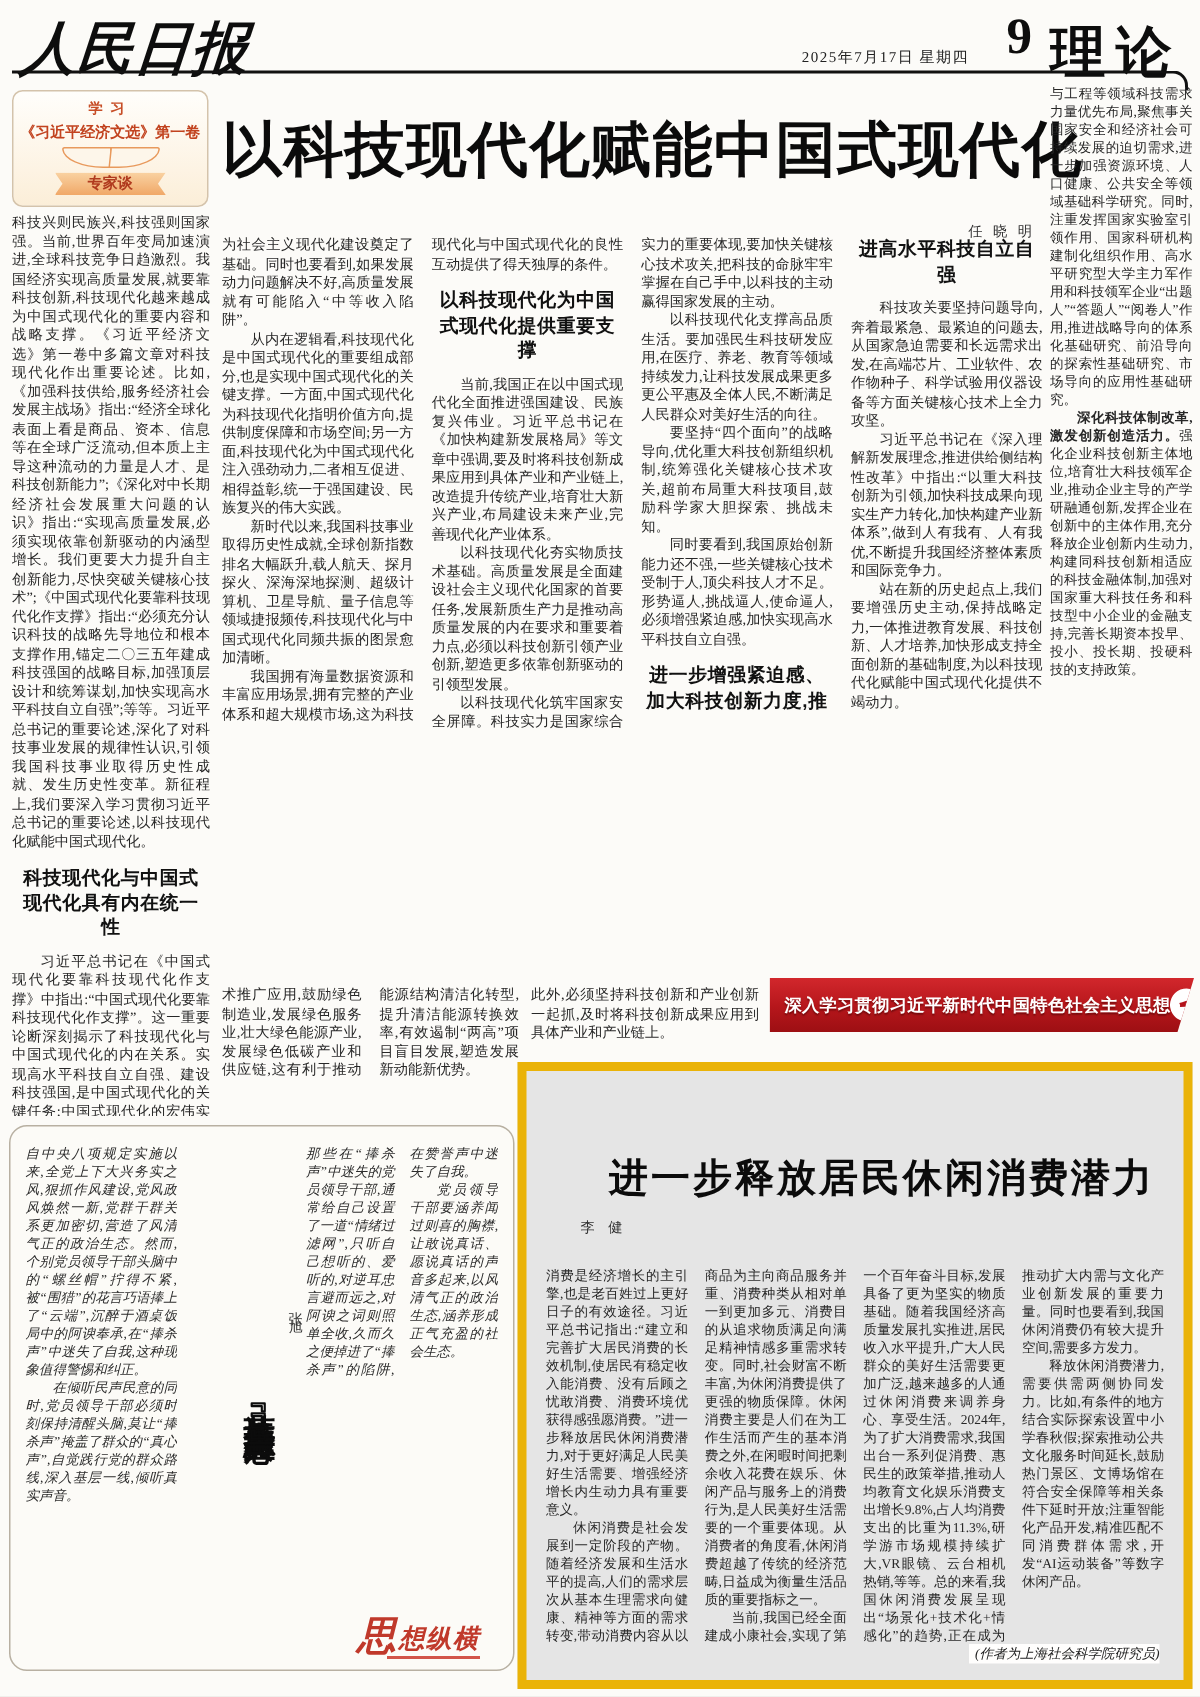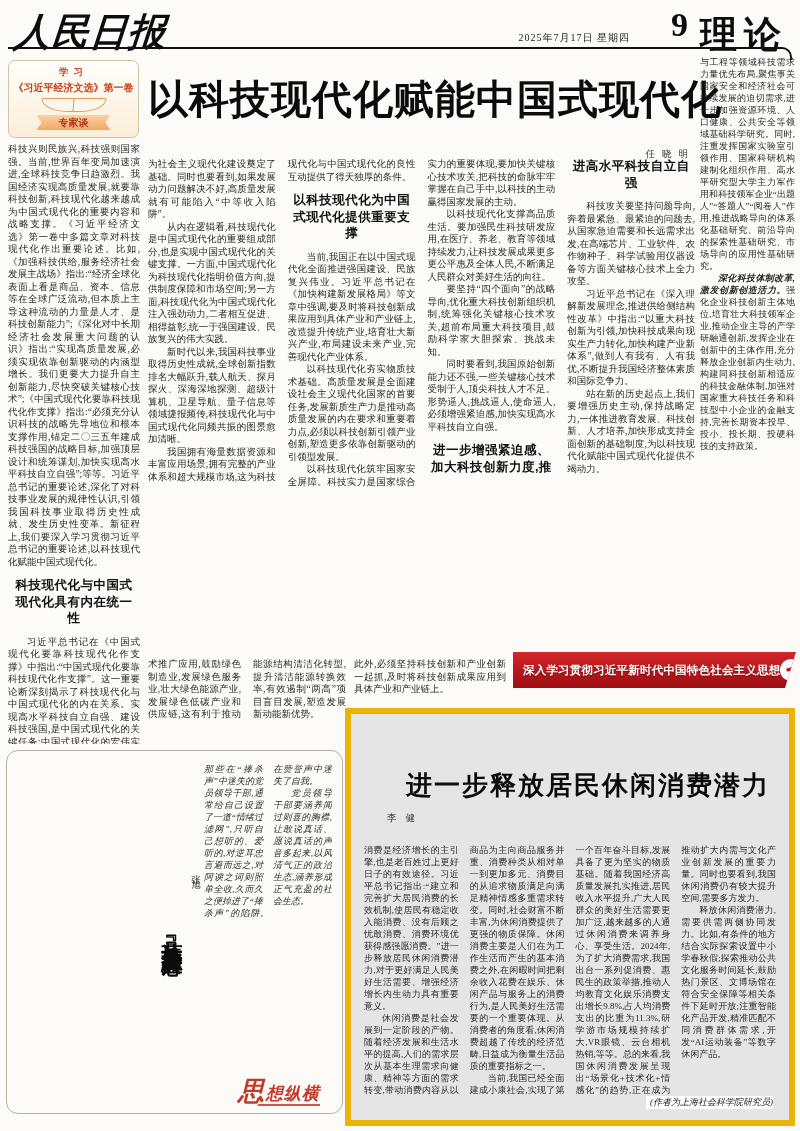--- a/index.html
+++ b/index.html
@@ -9,21 +9,21 @@
     background:#fcfbf8; color:#1c1c1c; overflow:hidden;
     font-family:"Liberation Serif","DejaVu Serif",serif;
   }
   
   .masthead {
     position:absolute; left:14px; top:8px;
     font-family:"DejaVu Serif","Liberation Serif",serif;
     font-size:37px; font-weight:900; font-style:italic;
     transform:skewX(-5deg) scaleY(1.04); letter-spacing:1px; color:#0d0d0d;
   }
-  .head-date { position:absolute; top:31px; right:170px; font-size:10px; letter-spacing:1px; color:#222; }
+  .head-date { position:absolute; top:31px; right:154px; font-size:10px; letter-spacing:1px; color:#222; }
   .head-pageno {
     position:absolute; top:6px; right:112px;
     font-family:"Liberation Serif",serif; font-size:34px; font-weight:700; color:#0d0d0d;
   }
   .head-section {
     position:absolute; top:10px; right:12px;
     font-family:"Liberation Sans","DejaVu Sans",sans-serif;
     font-size:37px; font-weight:900; letter-spacing:7px; color:#0d0d0d;
   }
   .head-rule { position:absolute; left:8px; right:24px; top:47px; border-top:2.5px solid #111; }
@@ -56,21 +56,21 @@
   
   .btxt { font-size:9.5px; line-height:12.5px; text-align:justify; color:#272727; overflow:hidden; }
   .btxt-sm { font-size:9px; line-height:12px; }
   .pp { margin:0; text-indent:2em; }
   .c-p0 { text-indent:0; }
   .c-sub {
     text-indent:0; text-align:center; font-weight:800;
     font-family:"Liberation Sans","DejaVu Sans",sans-serif;
     font-size:12.5px; line-height:16.5px; letter-spacing:.5px; margin:9px 2px; color:#111;
   }
-  .ld { font-weight:800; font-style:italic; }
+  .ld { font-weight:800; }
   .kai p { font-style:italic; color:#2b2b2b; }
   .col-a { position:absolute; left:8px; top:143px; width:132px; height:601px; }
   .lead-headline {
     position:absolute; left:148px; top:72px; width:547px; height:56px;
     font-family:"Liberation Sans","DejaVu Sans",sans-serif;
     font-size:40px; font-weight:900; letter-spacing:1px; text-align:center;
     white-space:nowrap; color:#0b0b0b;
   }
   .lead-author { position:absolute; left:148px; top:148px; width:547px; text-align:right; font-size:9.5px; letter-spacing:7px; color:#333; }
   .lead-body { position:absolute; left:148px; top:158px; width:547px; height:494px; column-count:4; column-gap:12px; }
@@ -192,20 +192,24 @@
     <div class="feature-body btxt btxt-sm">
         <p class="pp c-p0">消费是经济增长的主引擎,也是老百姓过上更好日子的有效途径。习近平总书记指出:“建立和完善扩大居民消费的长效机制,使居民有稳定收入能消费、没有后顾之忧敢消费、消费环境优获得感强愿消费。”进一步释放居民休闲消费潜力,对于更好满足人民美好生活需要、增强经济增长内生动力具有重要意义。</p>
         <p class="pp c-p">休闲消费是社会发展到一定阶段的产物。随着经济发展和生活水平的提高,人们的需求层次从基本生理需求向健康、精神等方面的需求转变,带动消费内容从以商品为主向商品服务并重、消费种类从相对单一到更加多元、消费目的从追求物质满足向满足精神情感多重需求转变。同时,社会财富不断丰富,为休闲消费提供了更强的物质保障。休闲消费主要是人们在为工作生活而产生的基本消费之外,在闲暇时间把剩余收入花费在娱乐、休闲产品与服务上的消费行为,是人民美好生活需要的一个重要体现。从消费者的角度看,休闲消费超越了传统的经济范畴,日益成为衡量生活品质的重要指标之一。</p>
         <p class="pp c-p">当前,我国已经全面建成小康社会,实现了第一个百年奋斗目标,发展具备了更为坚实的物质基础。随着我国经济高质量发展扎实推进,居民收入水平提升,广大人民群众的美好生活需要更加广泛,越来越多的人通过休闲消费来调养身心、享受生活。2024年,为了扩大消费需求,我国出台一系列促消费、惠民生的政策举措,推动人均教育文化娱乐消费支出增长9.8%,占人均消费支出的比重为11.3%,研学游市场规模持续扩大,VR眼镜、云台相机热销,等等。总的来看,我国休闲消费发展呈现出“场景化+技术化+情感化”的趋势,正在成为推动扩大内需与文化产业创新发展的重要力量。同时也要看到,我国休闲消费仍有较大提升空间,需要多方发力。</p>
         <p class="pp c-p">释放休闲消费潜力,需要供需两侧协同发力。比如,有条件的地方结合实际探索设置中小学春秋假;探索推动公共文化服务时间延长,鼓励热门景区、文博场馆在符合安全保障等相关条件下延时开放;注重智能化产品开发,精准匹配不同消费群体需求,开发“AI运动装备”等数字休闲产品。</p>
       </div>
     <div class="feature-note">(作者为上海社会科学院研究员)</div>
   </div>
 
   <div class="blbox">
+    <div class="bl-left btxt btxt-sm kai">
+        <p class="pp c-p0">自中央八项规定实施以来,全党上下大兴务实之风,狠抓作风建设,党风政风焕然一新,党群干群关系更加密切,营造了风清气正的政治生态。然而,个别党员领导干部头脑中的“螺丝帽”拧得不紧,被“围猎”的花言巧语捧上了“云端”,沉醉于酒桌饭局中的阿谀奉承,在“捧杀声”中迷失了自我,这种现象值得警惕和纠正。</p>
+        <p class="pp c-p">在倾听民声民意的同时,党员领导干部必须时刻保持清醒头脑,莫让“捧杀声”掩盖了群众的“真心声”,自觉践行党的群众路线,深入基层一线,倾听真实声音。</p>
+      </div>
     <div class="bl-headline">莫让『捧杀声』掩盖『真心声』</div>
     <div class="bl-author">张旭</div>
     <div class="bl-right btxt btxt-sm kai">
         <p class="pp c-p0">那些在“捧杀声”中迷失的党员领导干部,通常给自己设置了一道“情绪过滤网”,只听自己想听的、爱听的,对逆耳忠言避而远之,对阿谀之词则照单全收,久而久之便掉进了“捧杀声”的陷阱,在赞誉声中迷失了自我。</p>
         <p class="pp c-p">党员领导干部要涵养闻过则喜的胸襟,让敢说真话、愿说真话的声音多起来,以风清气正的政治生态,涵养形成正气充盈的社会生态。</p>
       </div>
     <div class="bl-logo">
       <span class="lg-big">思</span>
       <span class="lg-rest">想纵横</span>
       <span class="lg-bar"></span>

